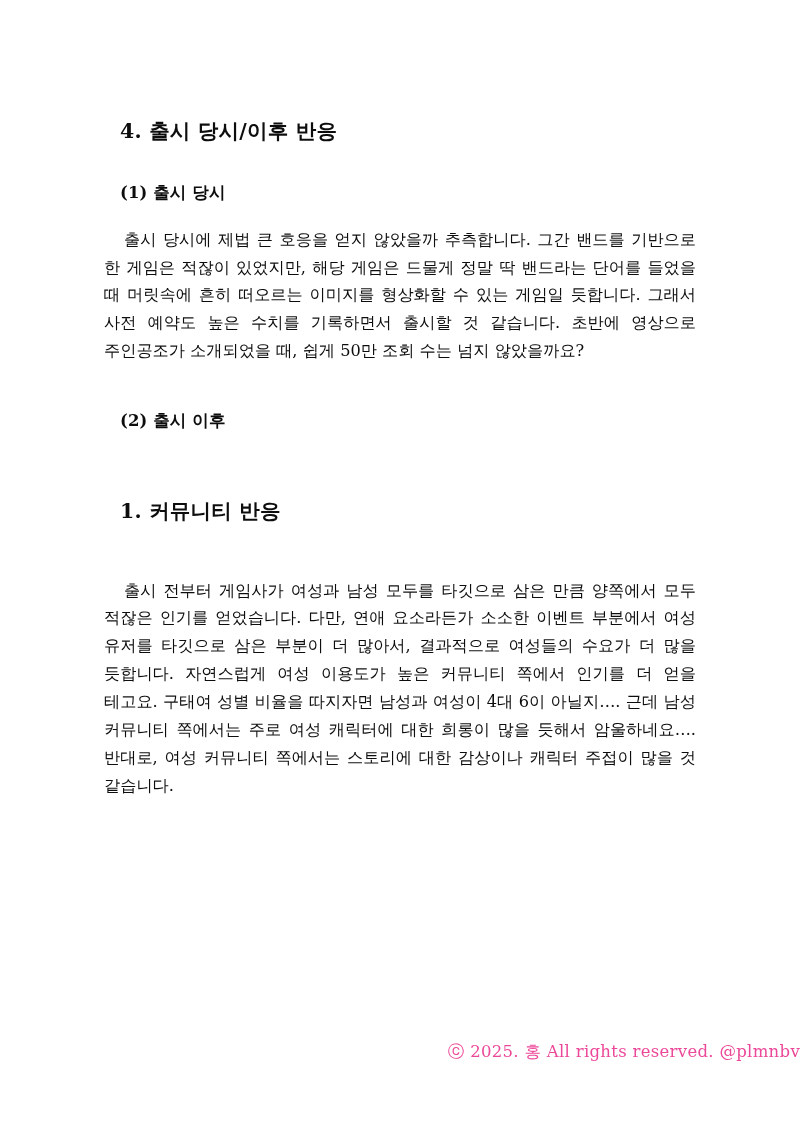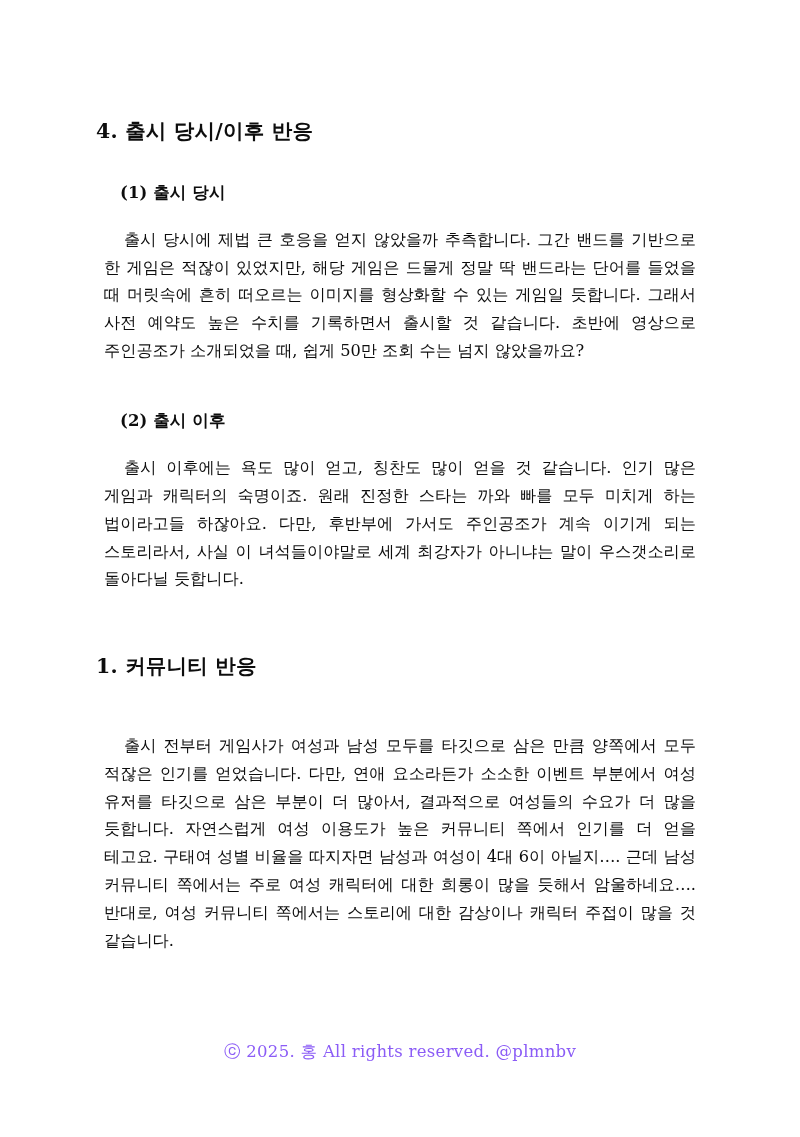--- a/index.html
+++ b/index.html
@@ -24,20 +24,21 @@
   }
   h2.section-heading {
     font-size: 20.5px;
     font-weight: 700;
     margin: 0;
     padding: 0;
     letter-spacing: 0.2px;
     line-height: 1.3;
   }
   .section-heading.first {
+    margin-left: 24px;
   }
   .sub-heading {
     font-size: 16.5px;
     font-weight: 700;
     margin: 7px;
     padding: 0;
     margin-left: 24px;
     letter-spacing: 0.1px;
   }
   p.body-text {
@@ -52,24 +53,24 @@
   }
   .gap-xs { height: 7px; }
   .gap-md { height: 30px; }
   .gap-lg { height: 52px; }
   .gap-xl { height: 44px; }
   .footer {
     position: absolute;
     left: 0;
     right: 0;
     bottom: 74px;
-    text-align: center;
+    text-align: right;
     font-size: 16.5px;
     letter-spacing: 0.3px;
-    color: #8b5cf6;
+    color: #ec4899;
   }
 </style>
 </head>
 <body>
 
 <div class="page">
 
   <h2 class="section-heading first">4. 출시 당시/이후 반응</h2>
 
   <div class="gap-md"></div>
@@ -79,21 +80,20 @@
   <div class="gap-xs"></div>
 
   <p class="body-text">출시 당시에 제법 큰 호응을 얻지 않았을까 추측합니다. 그간 밴드를 기반으로 한 게임은 적잖이 있었지만, 해당 게임은 드물게 정말 딱 밴드라는 단어를 들었을 때 머릿속에 흔히 떠오르는 이미지를 형상화할 수 있는 게임일 듯합니다. 그래서 사전 예약도 높은 수치를 기록하면서 출시할 것 같습니다. 초반에 영상으로 주인공조가 소개되었을 때, 쉽게 50만 조회 수는 넘지 않았을까요?</p>
 
   <div class="gap-md"></div>
 
   <h3 class="sub-heading">(2) 출시 이후</h3>
 
   <div class="gap-xs"></div>
 
-  <p class="body-text">출시 이후에는 욕도 많이 얻고, 칭찬도 많이 얻을 것 같습니다. 인기 많은 게임과 캐릭터의 숙명이죠. 원래 진정한 스타는 까와 빠를 모두 미치게 하는 법이라고들 하잖아요. 다만, 후반부에 가서도 주인공조가 계속 이기게 되는 스토리라서, 사실 이 녀석들이야말로 세계 최강자가 아니냐는 말이 우스갯소리로 돌아다닐 듯합니다.</p>
 
   <div class="gap-lg"></div>
 
   <h2 class="section-heading first">1. 커뮤니티 반응</h2>
 
   <div class="gap-xl"></div>
 
   <p class="body-text">출시 전부터 게임사가 여성과 남성 모두를 타깃으로 삼은 만큼 양쪽에서 모두 적잖은 인기를 얻었습니다. 다만, 연애 요소라든가 소소한 이벤트 부분에서 여성 유저를 타깃으로 삼은 부분이 더 많아서, 결과적으로 여성들의 수요가 더 많을 듯합니다. 자연스럽게 여성 이용도가 높은 커뮤니티 쪽에서 인기를 더 얻을 테고요. 구태여 성별 비율을 따지자면 남성과 여성이 4대 6이 아닐지…. 근데 남성 커뮤니티 쪽에서는 주로 여성 캐릭터에 대한 희롱이 많을 듯해서 암울하네요…. 반대로, 여성 커뮤니티 쪽에서는 스토리에 대한 감상이나 캐릭터 주접이 많을 것 같습니다.</p>
 
   <div class="footer">ⓒ 2025. 홍 All rights reserved. @plmnbv</div>

